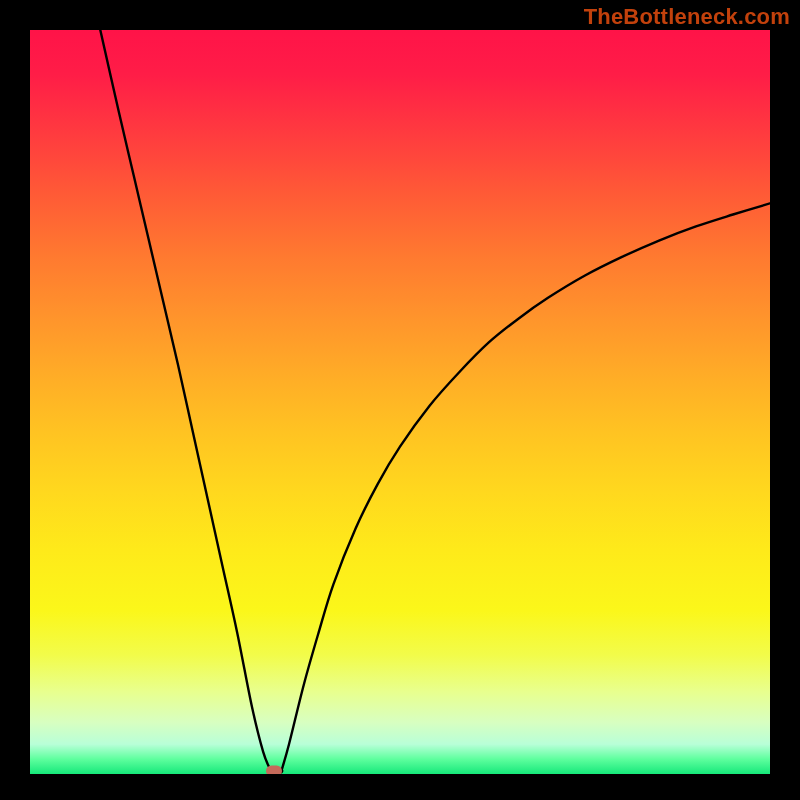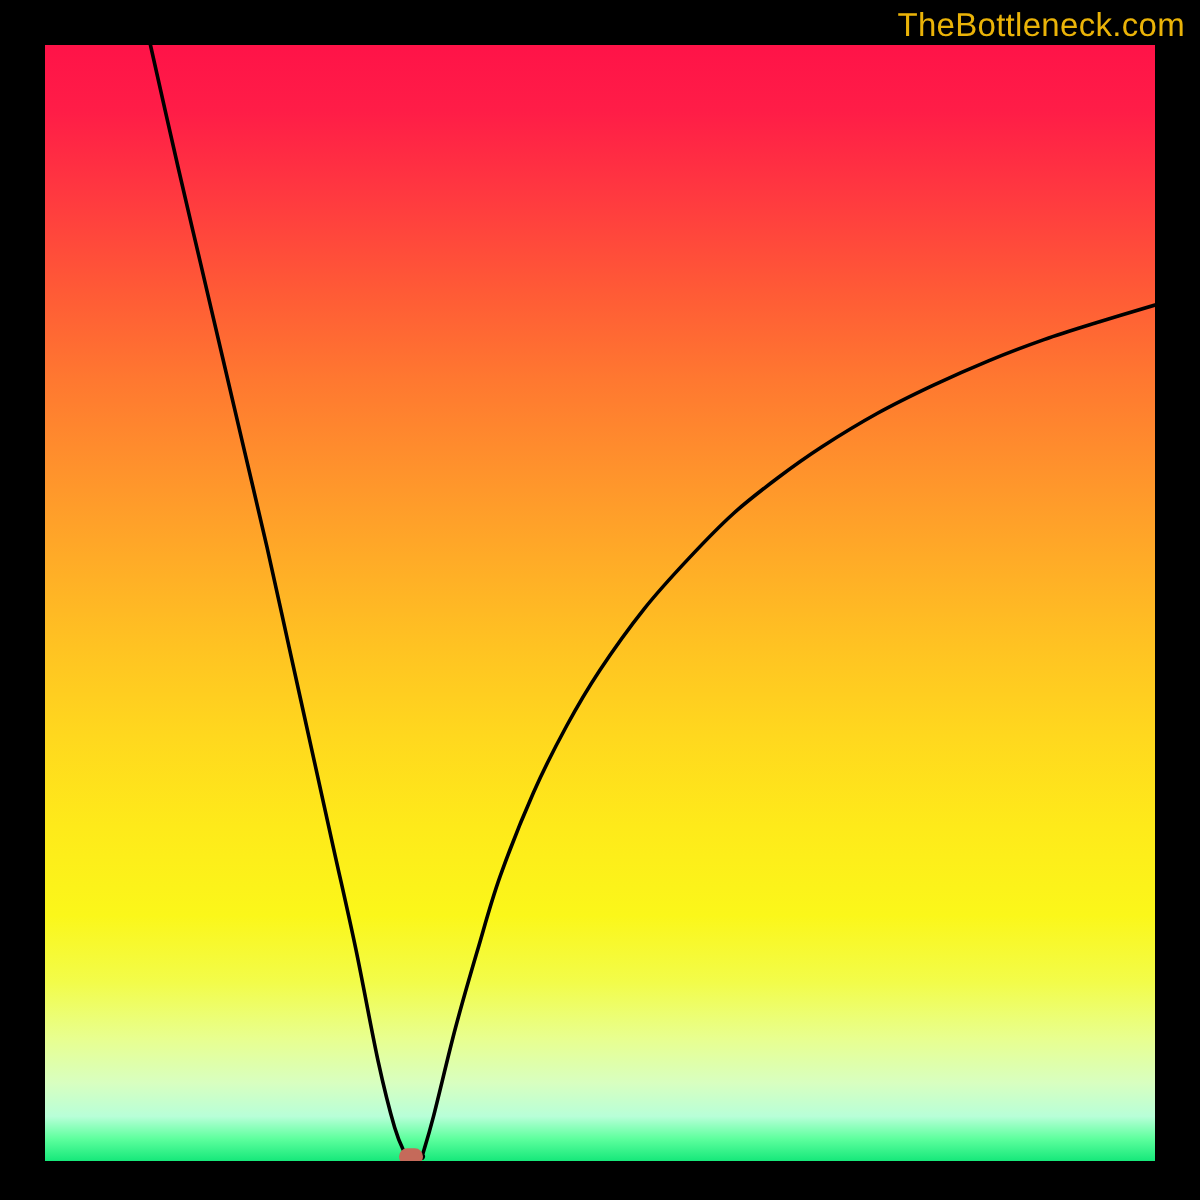--- a/index.html
+++ b/index.html
@@ -13,23 +13,23 @@
   .frame {
     position: relative;
     width: 800px;
     height: 800px;
     background: #000;
   }
   .watermark {
     position: absolute;
     top: 4px;
     right: 10px;
-    color: #eab308;
+    color: #c2410c;
     font-size: 22px;
-    font-weight: 400;
+    font-weight: 700;
     letter-spacing: 0.2px;
     z-index: 10;
   }
   .plot-area {
     position: absolute;
     left: 30px;
     top: 30px;
     width: 740px;
     height: 744px;
     overflow: hidden;

